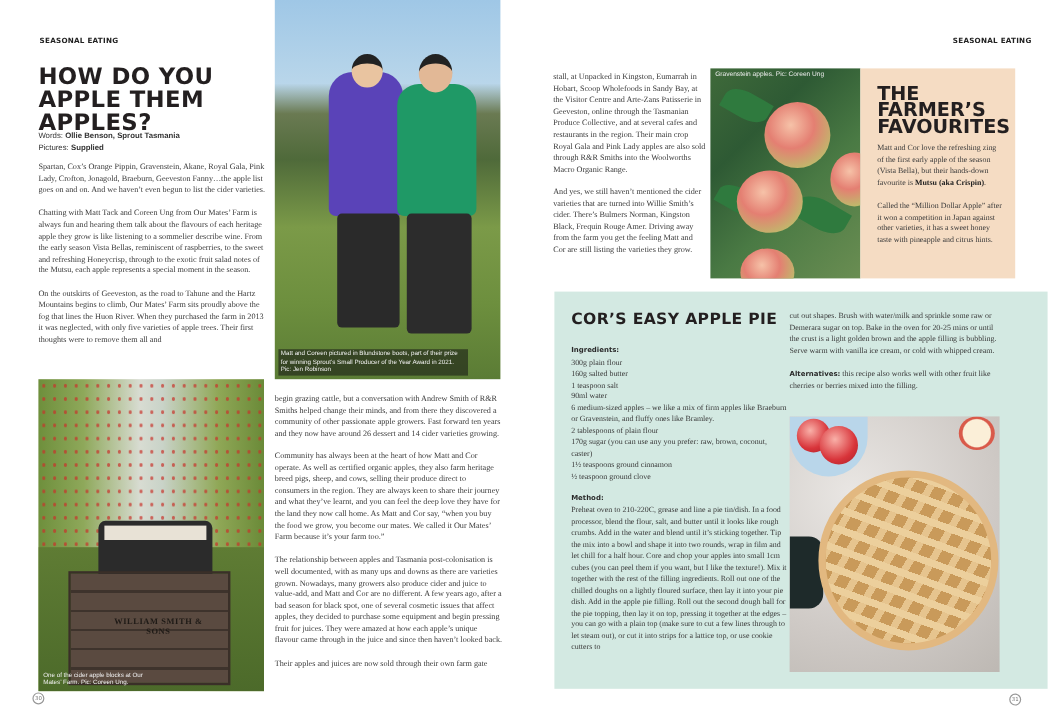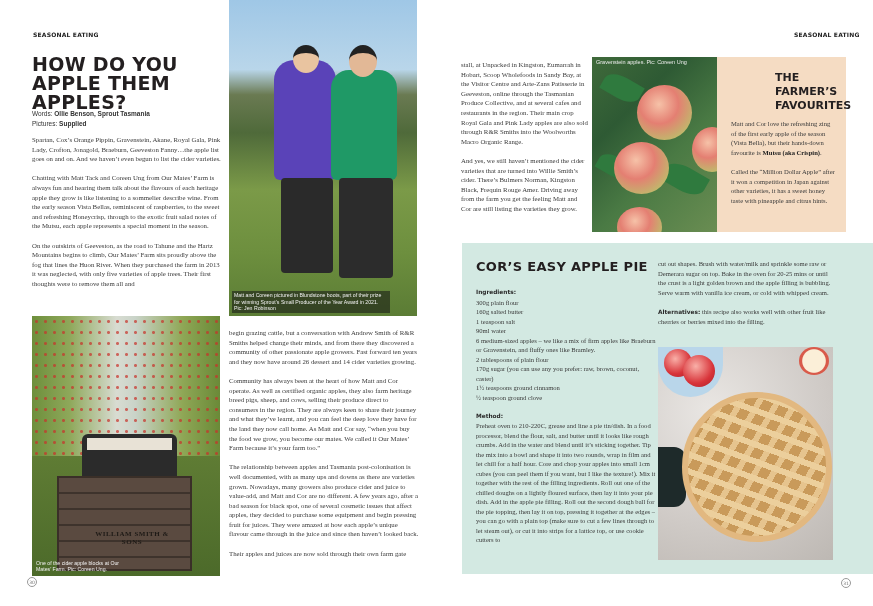--- a/index.html
+++ b/index.html
@@ -59,40 +59,40 @@
   .photo-orchard { left: 32px; top: 316px; width: 188px; height: 260px;
     background: linear-gradient(90deg, #6e8f3c 0%, #8ea85a 20%, #d8dcd2 45%, #c9d3c8 55%, #8fa756 80%, #6a8a38 100%); }
   .photo-orchard .dots { position: absolute; inset: 0;
     background-image: radial-gradient(circle, #c8322a 1.3px, transparent 1.6px);
     background-size: 9px 11px; opacity: 0.7; }
   .photo-orchard .ground { position: absolute; left: 0; right: 0; bottom: 0; height: 120px; background: linear-gradient(180deg, #5f7c34, #4c6a2a); }
   .photo-orchard .tractor { position: absolute; left: 50px; top: 118px; width: 95px; height: 50px; background: #2b2b2b; border-radius: 6px; }
   .photo-orchard .tractor-top { position: absolute; left: 55px; top: 122px; width: 85px; height: 12px; background: #e8e2d6; }
   .photo-orchard .crate { position: absolute; left: 25px; top: 160px; width: 135px; height: 95px;
     background: repeating-linear-gradient(180deg, #5a4a40 0px, #5a4a40 14px, #3e332c 14px, #3e332c 16px); border: 2px solid #3a2f28; }
-  .photo-orchard .crate-label { position: absolute; left: 60px; top: 214px; width: 80px; text-align: center;
+  .photo-orchard .crate-label { position: absolute; left: 60px; top: 198px; width: 80px; text-align: center;
     font-family: "Liberation Serif", serif; font-size: 7px; color: #1e1a16; font-weight: bold; letter-spacing: 0.5px; }
   .photo-orchard .caption { left: 2px; bottom: 2px; width: 100px; background: transparent; }
 
   
   .photo-apples { left: 592px; top: 57px; width: 125px; height: 175px;
     background: linear-gradient(135deg, #3f6a3a 0%, #2e5a34 30%, #4a7a44 60%, #6a8d52 100%); }
   .photo-apples .apple { position: absolute; border-radius: 50%;
     background: radial-gradient(circle at 40% 35%, #f6c2a8 0%, #e47f72 40%, #b9c46a 85%); }
   .photo-apples .leaf { position: absolute; background: #2f7a3e; border-radius: 50% 0; transform: rotate(30deg); }
   .photo-apples .caption { left: 2px; top: 1px; background: transparent; color: #eee; font-size: 5.5px; }
 
   
   .fav-box {
     position: absolute; left: 717px; top: 57px; width: 129px; height: 175px;
     background: #f5dcc3; padding: 14px 10px 8px 14px;
   }
   .fav-title {
     font-family: "DejaVu Sans", sans-serif; font-weight: bold;
-    font-size: 11px; line-height: 14px; color: #231f20; margin-bottom: 6px; margin-left: 44px;
+    font-size: 16px; line-height: 14px; color: #231f20; margin-bottom: 6px;
   }
   .fav-box p { font-size: 6.6px; line-height: 9.6px; color: #3a3a3a; margin-bottom: 9.6px; }
   .fav-box p b { font-weight: bold; color: #222; }
 
   
   .recipe-box {
     position: absolute; left: 462px; top: 243px; width: 444px; height: 331px;
     background: #d3e9e2;
   }
   .recipe-title {

